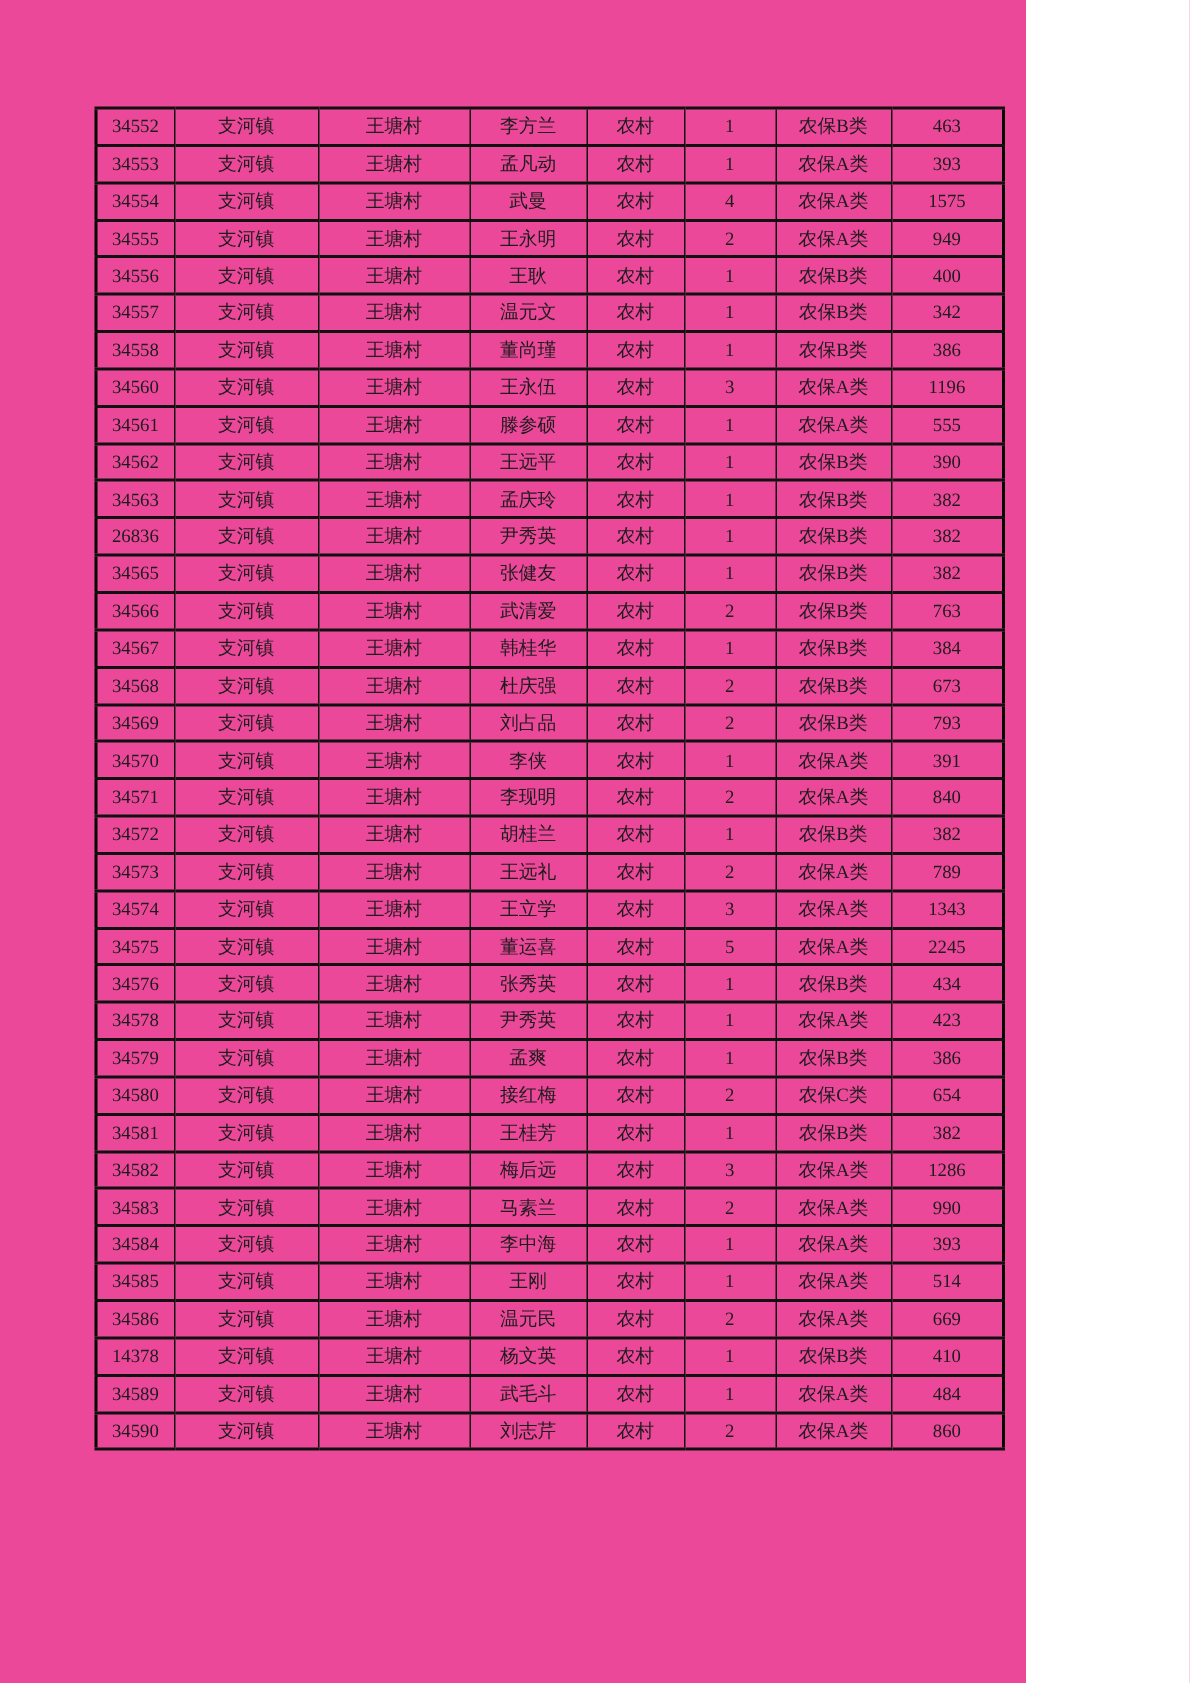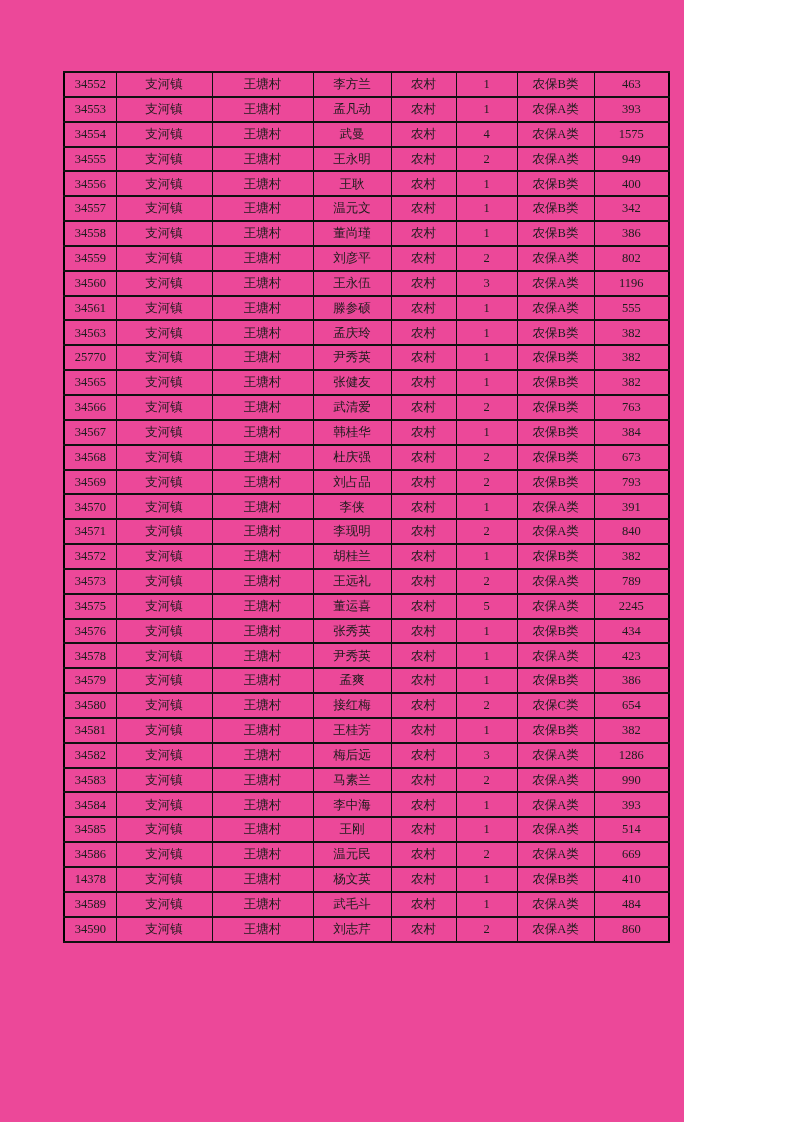--- a/index.html
+++ b/index.html
@@ -127,61 +127,61 @@
           <td>34558</td>
           <td>支河镇</td>
           <td>王塘村</td>
           <td>董尚瑾</td>
           <td>农村</td>
           <td>1</td>
           <td>农保B类</td>
           <td>386</td>
         </tr>
         <tr>
-          <td>34559</td>
-          <td>支河镇</td>
-          <td>王塘村</td>
-          <td>刘彦平</td>
-          <td>农村</td>
-          <td>2</td>
-          <td>农保A类</td>
-          <td>802</td>
-        </tr>
-        <tr>
           <td>34560</td>
           <td>支河镇</td>
           <td>王塘村</td>
           <td>王永伍</td>
           <td>农村</td>
           <td>3</td>
           <td>农保A类</td>
           <td>1196</td>
         </tr>
         <tr>
           <td>34561</td>
           <td>支河镇</td>
           <td>王塘村</td>
           <td>滕参硕</td>
           <td>农村</td>
           <td>1</td>
           <td>农保A类</td>
           <td>555</td>
         </tr>
         <tr>
+          <td>34562</td>
+          <td>支河镇</td>
+          <td>王塘村</td>
+          <td>王远平</td>
+          <td>农村</td>
+          <td>1</td>
+          <td>农保B类</td>
+          <td>390</td>
+        </tr>
+        <tr>
           <td>34563</td>
           <td>支河镇</td>
           <td>王塘村</td>
           <td>孟庆玲</td>
           <td>农村</td>
           <td>1</td>
           <td>农保B类</td>
           <td>382</td>
         </tr>
         <tr>
-          <td>25770</td>
+          <td>26836</td>
           <td>支河镇</td>
           <td>王塘村</td>
           <td>尹秀英</td>
           <td>农村</td>
           <td>1</td>
           <td>农保B类</td>
           <td>382</td>
         </tr>
         <tr>
           <td>34565</td>
@@ -265,20 +265,30 @@
         </tr>
         <tr>
           <td>34573</td>
           <td>支河镇</td>
           <td>王塘村</td>
           <td>王远礼</td>
           <td>农村</td>
           <td>2</td>
           <td>农保A类</td>
           <td>789</td>
+        </tr>
+        <tr>
+          <td>34574</td>
+          <td>支河镇</td>
+          <td>王塘村</td>
+          <td>王立学</td>
+          <td>农村</td>
+          <td>3</td>
+          <td>农保A类</td>
+          <td>1343</td>
         </tr>
         <tr>
           <td>34575</td>
           <td>支河镇</td>
           <td>王塘村</td>
           <td>董运喜</td>
           <td>农村</td>
           <td>5</td>
           <td>农保A类</td>
           <td>2245</td>

